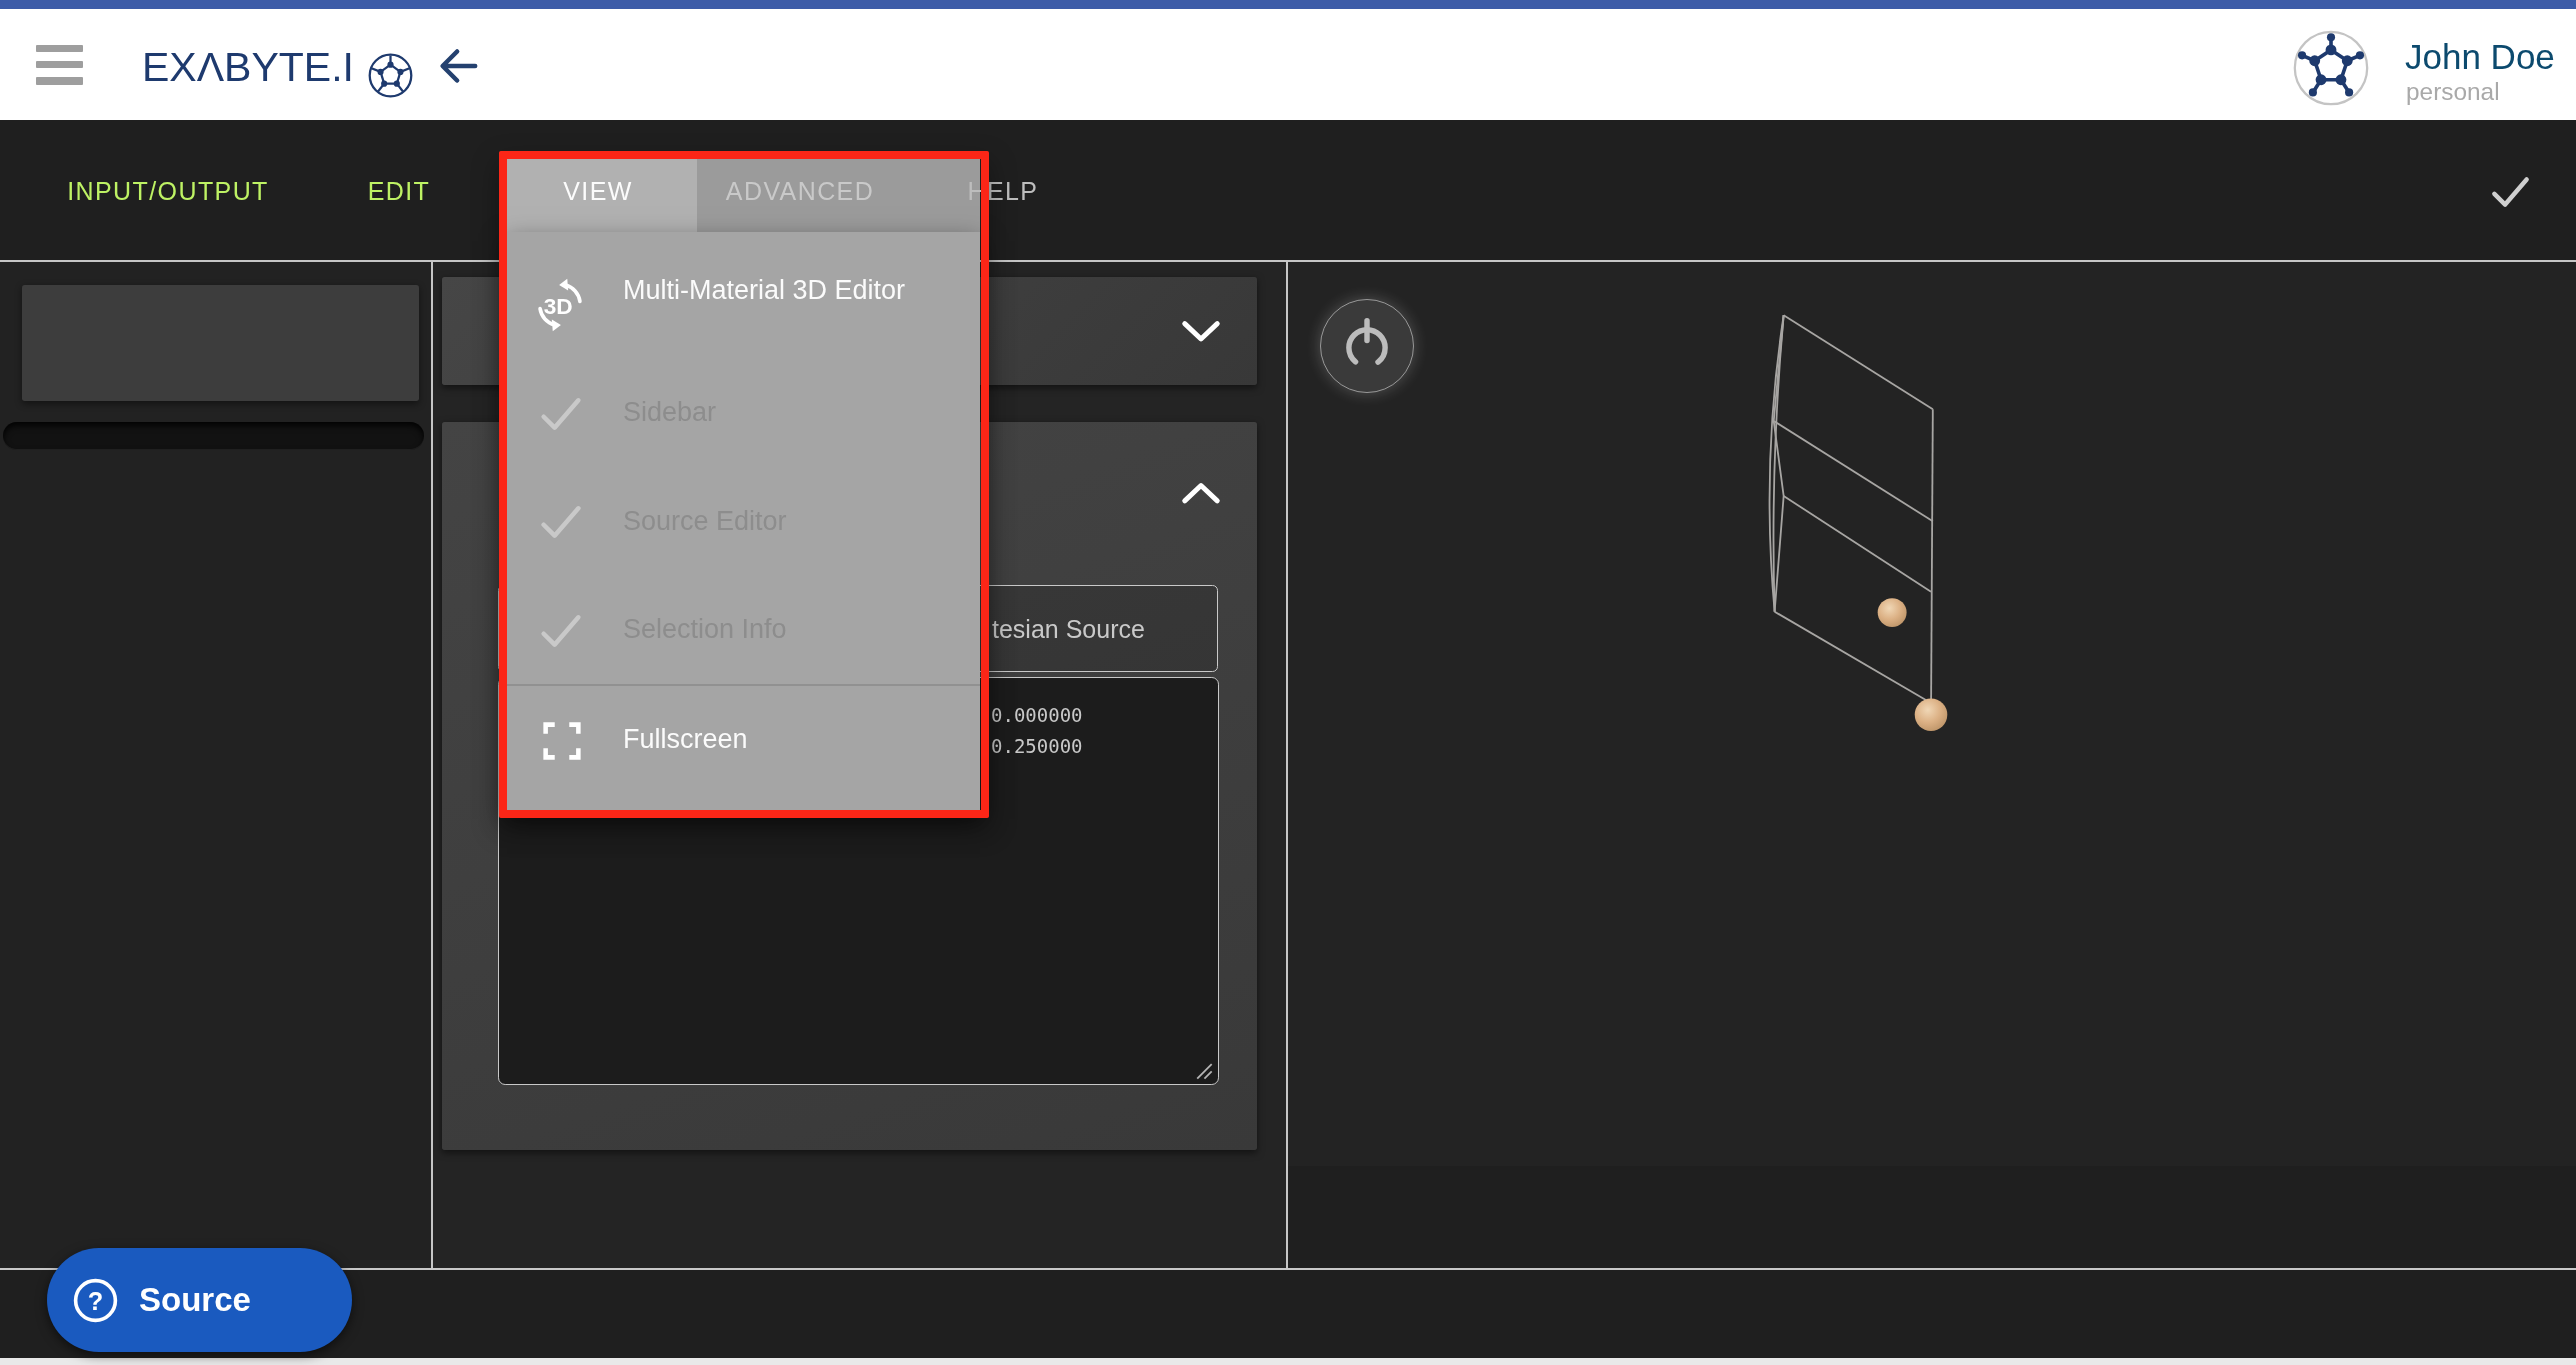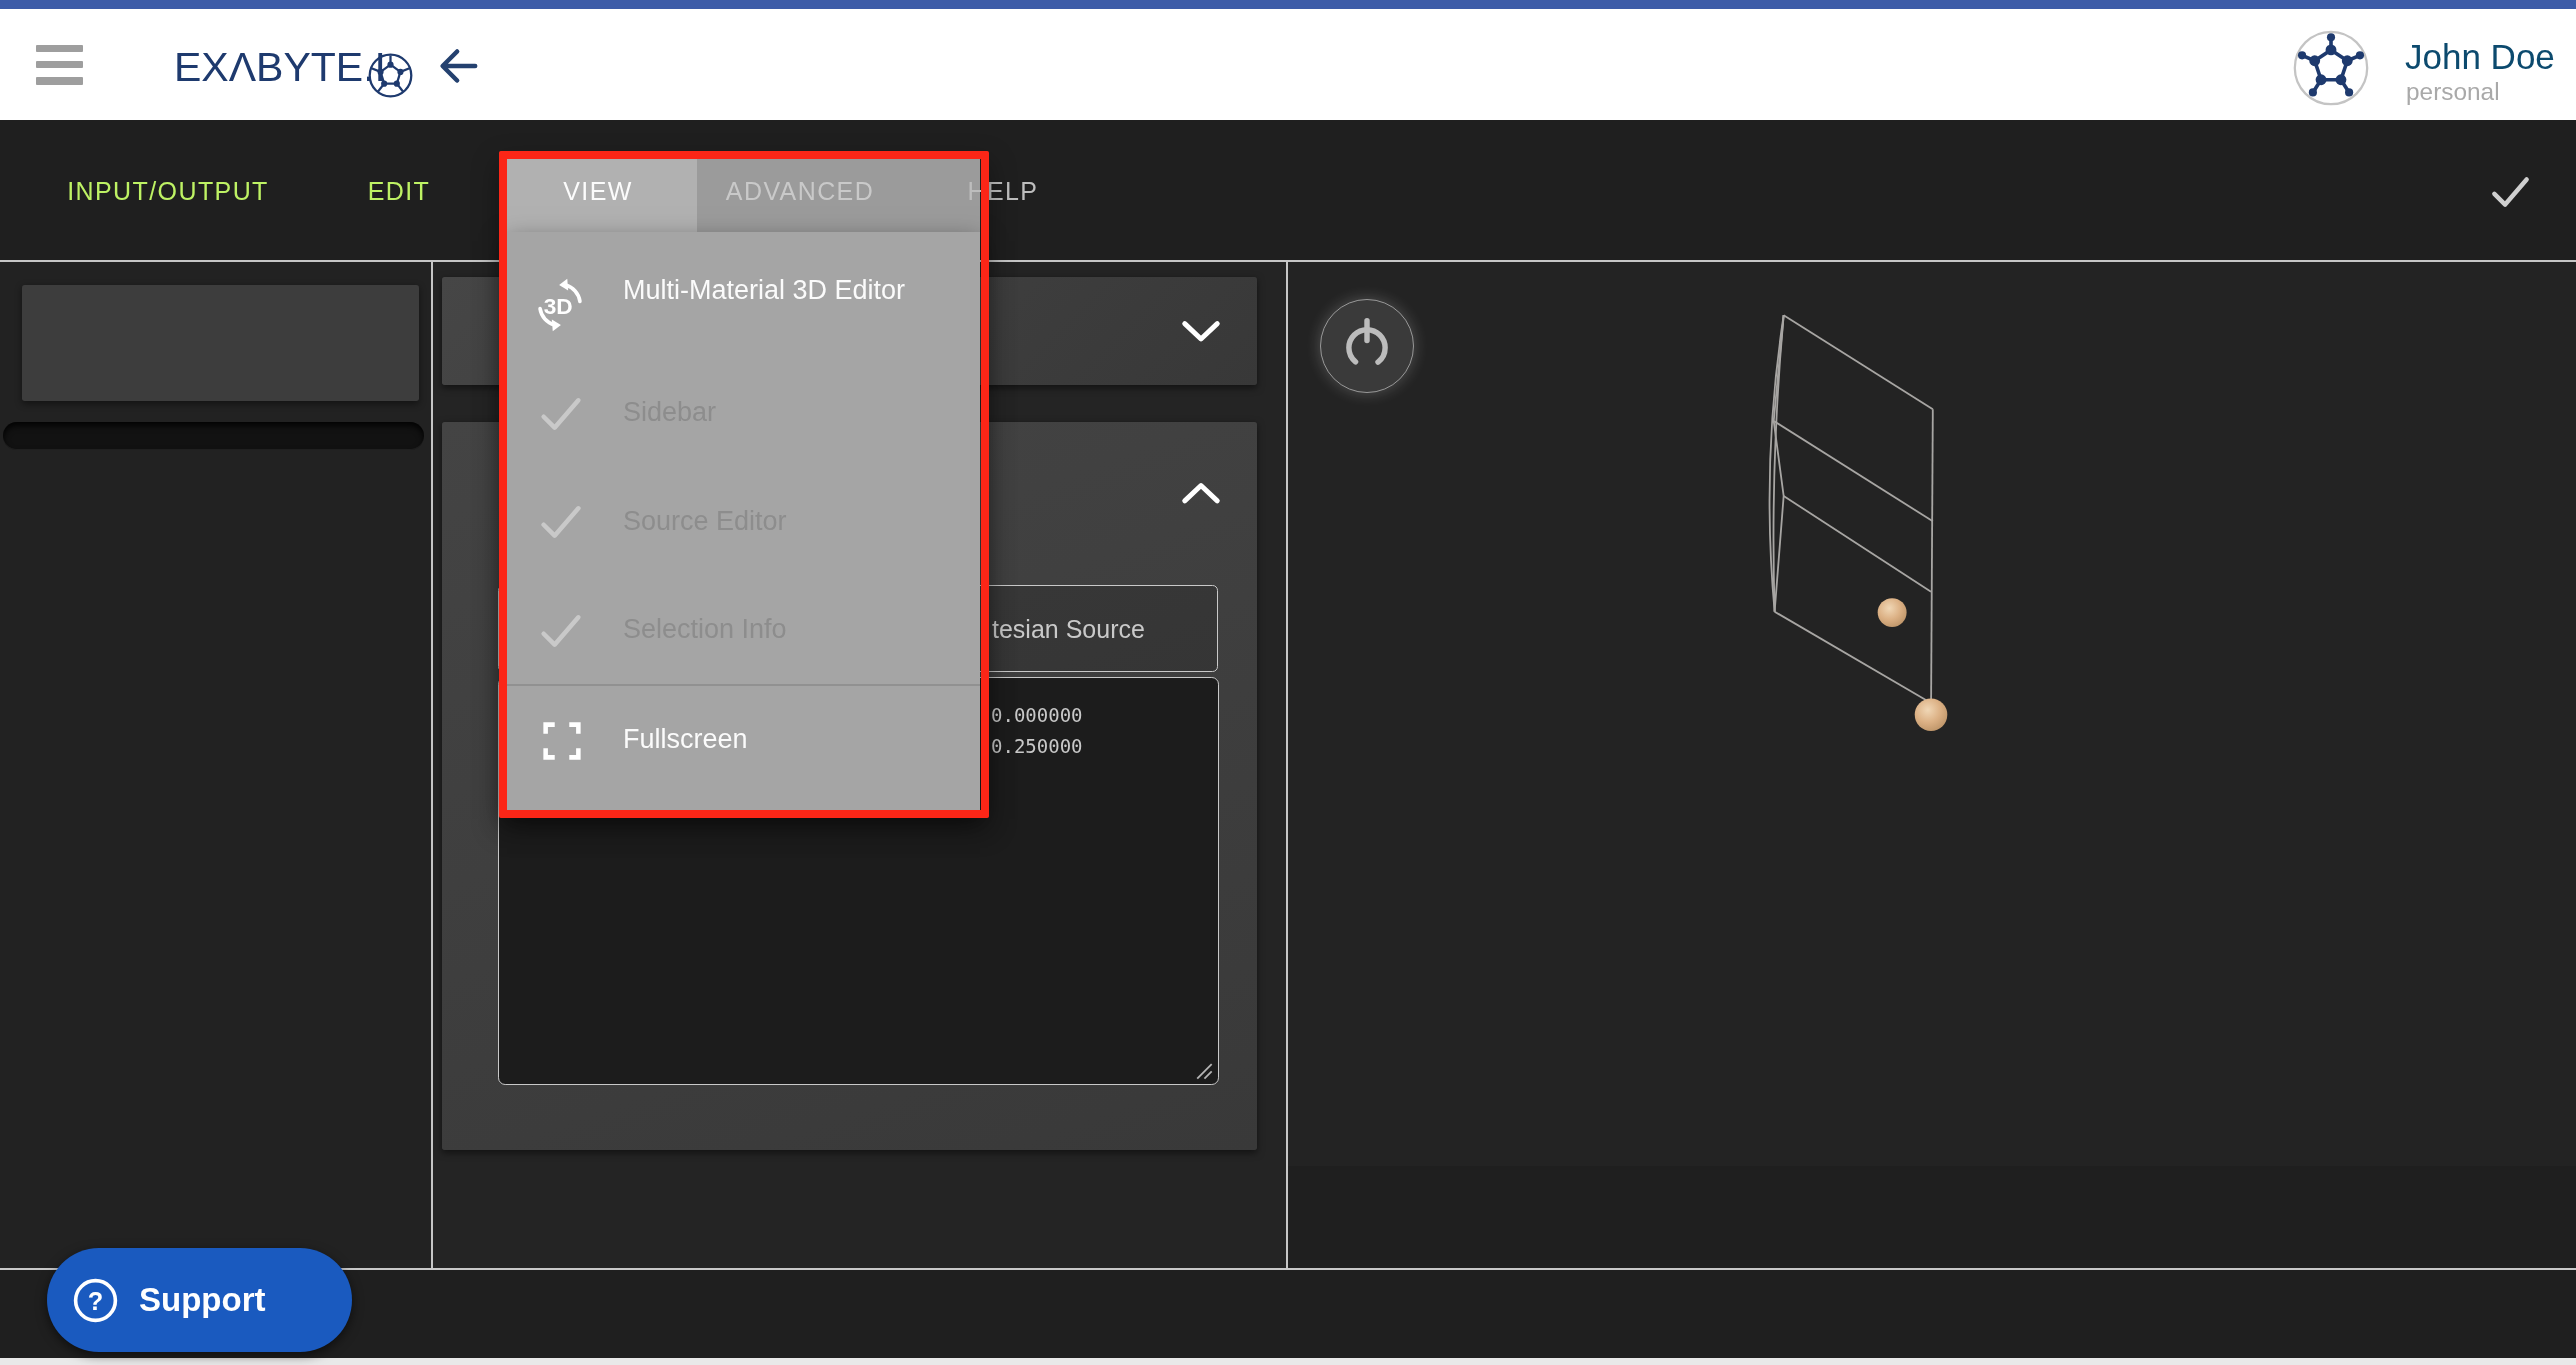--- a/index.html
+++ b/index.html
@@ -6,21 +6,21 @@
   html,body { width:2576px; height:1366px; overflow:hidden; background:#1f1f1f;
     font-family:"Liberation Sans", sans-serif; }
   #app { position:relative; width:2576px; height:1366px; }
   .abs { position:absolute; }
 
   
   #top-strip { left:0; top:0; width:2576px; height:9px; background:#3d5ca8; }
   #header { left:0; top:9px; width:2576px; height:111px; background:#ffffff; }
   #hamburger { left:36px; top:36px; width:47px; height:40px; cursor:pointer; }
   #hamburger div { width:47px; height:7.2px; background:#9e9e9e; border-radius:0.9px; margin-bottom:9px; }
-  #logo-text { left:142px; top:35px; font-size:41px; font-weight:500; color:#1e3a6e; letter-spacing:0px;margin-left:32px; }
+  #logo-text { left:142px; top:35px; font-size:41px; font-weight:500; color:#1e3a6e; letter-spacing:0px; }
   #logo-ball { left:367px; top:43px; }
   #back-arrow { left:437px; top:38px; cursor:pointer; }
   #page-title { left:509px; top:38px; font-size:33px; font-weight:500; color:#24416f; letter-spacing:1.8px; }
   #avatar { left:2293px; top:21px; width:76px; height:76px; cursor:pointer; }
   #user-name { left:2405px; top:28px; font-size:35px; color:#0c4a6e; }
   #user-plan { left:2406px; top:69px; font-size:24.4px; color:#a9a9a9;text-align:right; }
 
   
   #menubar { left:0; top:120px; width:2576px; height:142px; background:#1f1f1f; }
   .mb-item { position:absolute; top:191px; transform:translate(-50%,-50%); font-size:25px;
@@ -236,21 +236,21 @@
   </svg>
 
   <div class="abs" id="footer-line"></div>
   <div class="abs" id="footer"></div>
   <div class="abs" id="bottom-light"></div>
   <div class="abs" id="support-btn">
     <svg width="47" height="47" viewBox="0 0 52 52" style="margin-left:25px">
       <circle cx="26" cy="26" r="22" fill="none" stroke="#ffffff" stroke-width="4"></circle>
       <text x="26" y="36" text-anchor="middle" font-size="28" font-weight="bold" fill="#ffffff" font-family="Liberation Sans, sans-serif">?</text>
     </svg>
-    <div id="support-label">Support</div>
+    <div id="support-label">Source</div>
   </div>
 
   <div class="abs ov" id="tab-view-bg"></div>
   <div class="abs ov" id="tab-advanced-bg"></div>
   <div class="abs ov" id="menu-panel"></div>
 
   <svg class="abs menu-icon" style="left:531px;top:276px" width="58" height="58" viewBox="0 0 64 64">
     <text x="30" y="42" text-anchor="middle" font-size="25" font-weight="bold" fill="#ffffff" font-family="Liberation Sans, sans-serif">3D</text>
     <path d="M38,10 A22,22 0 0 1 54,28" fill="none" stroke="#ffffff" stroke-width="4" stroke-linecap="round"></path>
     <polygon points="40,3 31,10 41,16" fill="#ffffff"></polygon>

